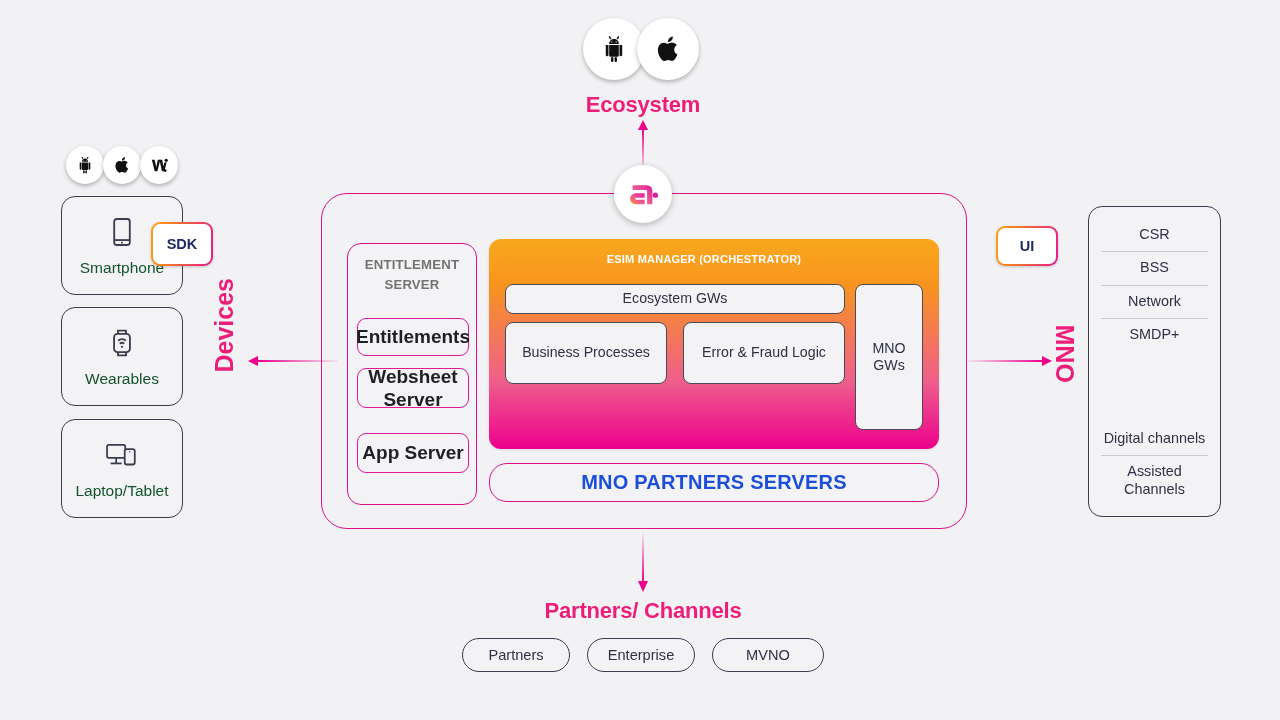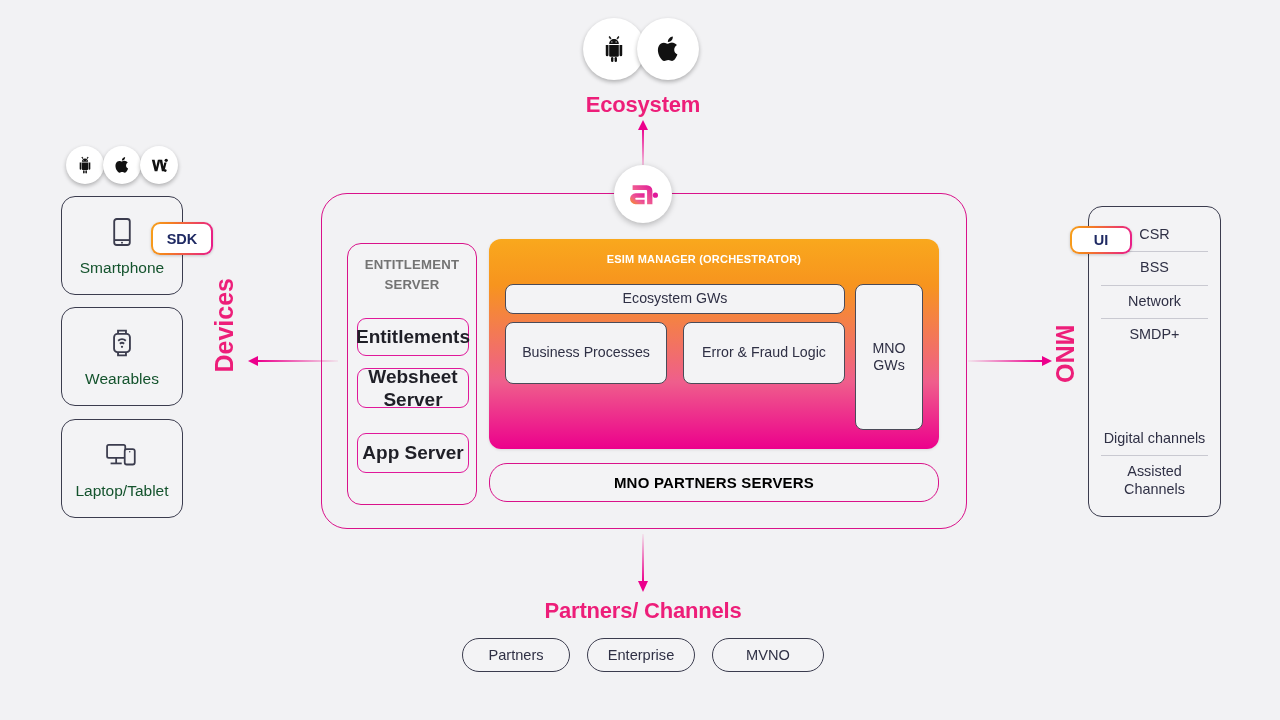--- a/index.html
+++ b/index.html
@@ -162,22 +162,22 @@
   }
   .grad-pill .grad-pill-inner {
     background: #ffffff;
     border-radius: 7px;
     width: 100%; height: 100%;
     display: flex; align-items: center; justify-content: center;
     color: #1f2a63;
     font-weight: bold;
     font-size: 14.5px;
   }
-  #badge-sdk { left: 151px; top: 222px; width: 62px; height: 33px; }
-  #badge-ui  { left: 1070px; top: 226px; width: 62px; height: 28px; }
+  #badge-sdk { left: 151px; top: 222px; width: 62px; height: 44px; }
+  #badge-ui  { left: 996px; top: 226px; width: 62px; height: 40px; }
 
   
   #platform-container {
     left: 321px; top: 193px; width: 646px; height: 336px;
     border: 1.6px solid #d9128a;
     border-radius: 26px;
     background: transparent;
   }
 
   
@@ -255,22 +255,22 @@
   #box-orchestration { left: 16px; top: 153px; width: 340px; height: 38px; }
   #box-mno-gws { left: 366px; top: 45px; width: 68px; height: 146px; }
 
   
   #mno-partners-servers {
     left: 489px; top: 463px; width: 450px; height: 39px;
     border: 1.4px solid #d9128a;
     border-radius: 18px;
     background: #f3f3f5;
     display: flex; align-items: center; justify-content: center;
-    color: #000000;
-    font-size: 15px;
+    color: #1d4ed8;
+    font-size: 20px;
     font-weight: bold;
     letter-spacing: 0.2px;
   }
 
   
   #mno-column {
     left: 1088px; top: 206px; width: 133px; height: 311px;
     border: 1.4px solid #3b3c4e;
     border-radius: 14px;
     background: #f3f3f5;

